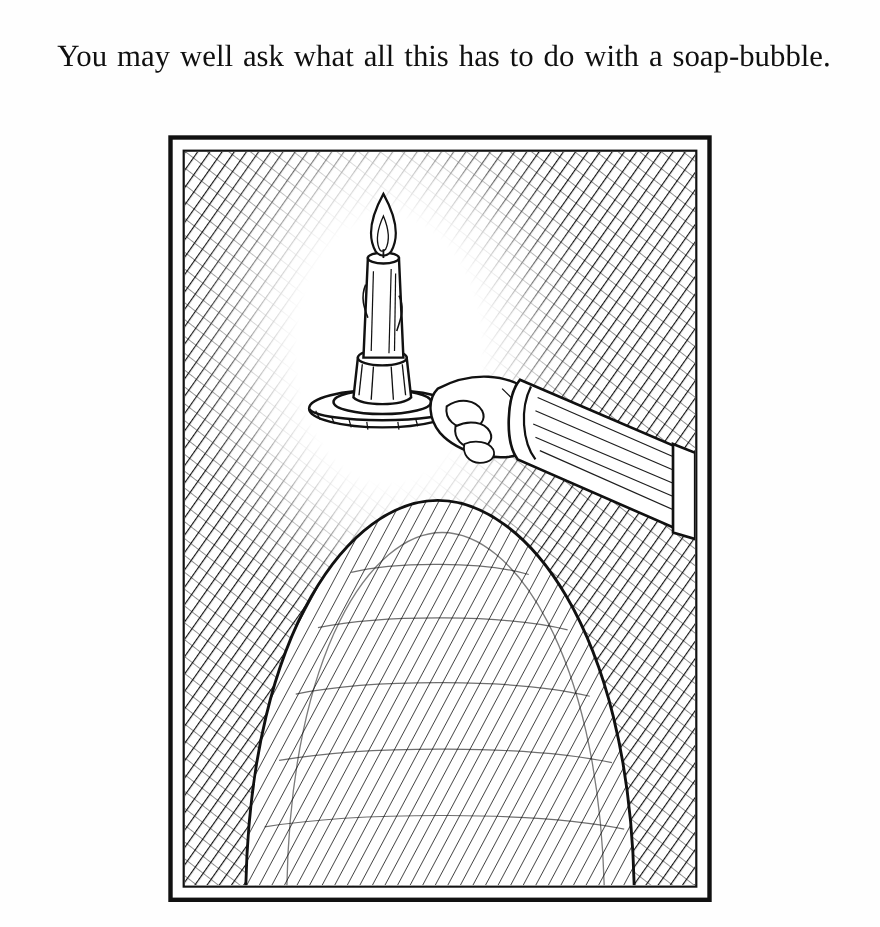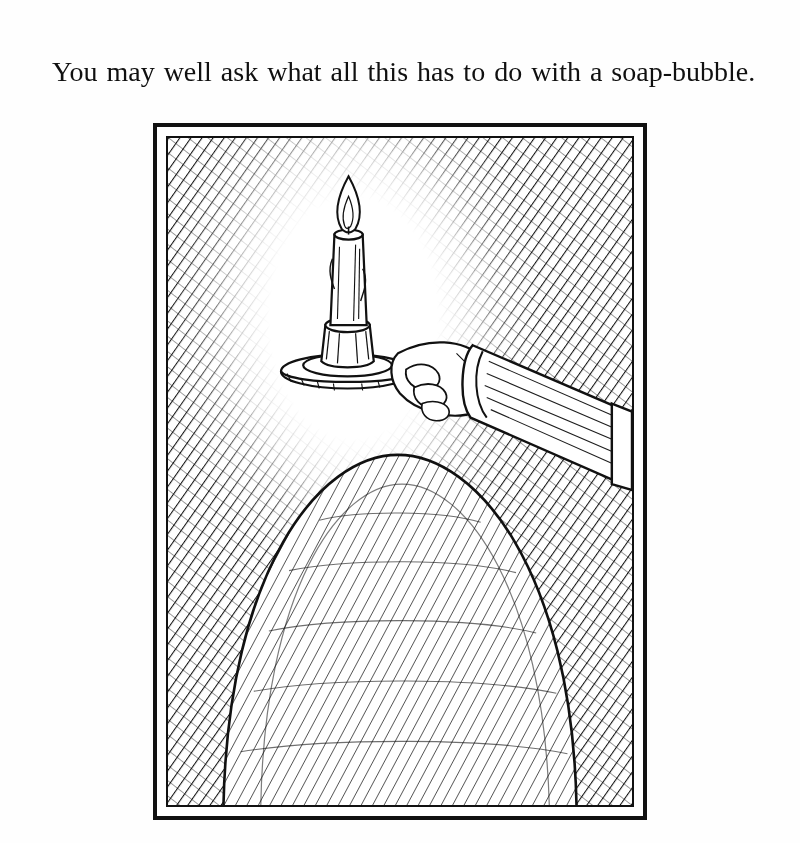--- a/index.html
+++ b/index.html
@@ -16,21 +16,21 @@
   }
   .page {
     position: relative;
     width: 800px;
     height: 843px;
     background: #fefefe;
   }
   .body-text {
     position: absolute;
     left: 8px;
-    top: 24px;
+    top: 4px;
     width: 784px;
     font-family: "Liberation Serif", serif;
     font-size: 28px;
     line-height: 1.42;
     color: #101010;
     text-align: justify;
     text-indent: 44px;
     word-spacing: 2px;
   }
   .figure-wrap {

